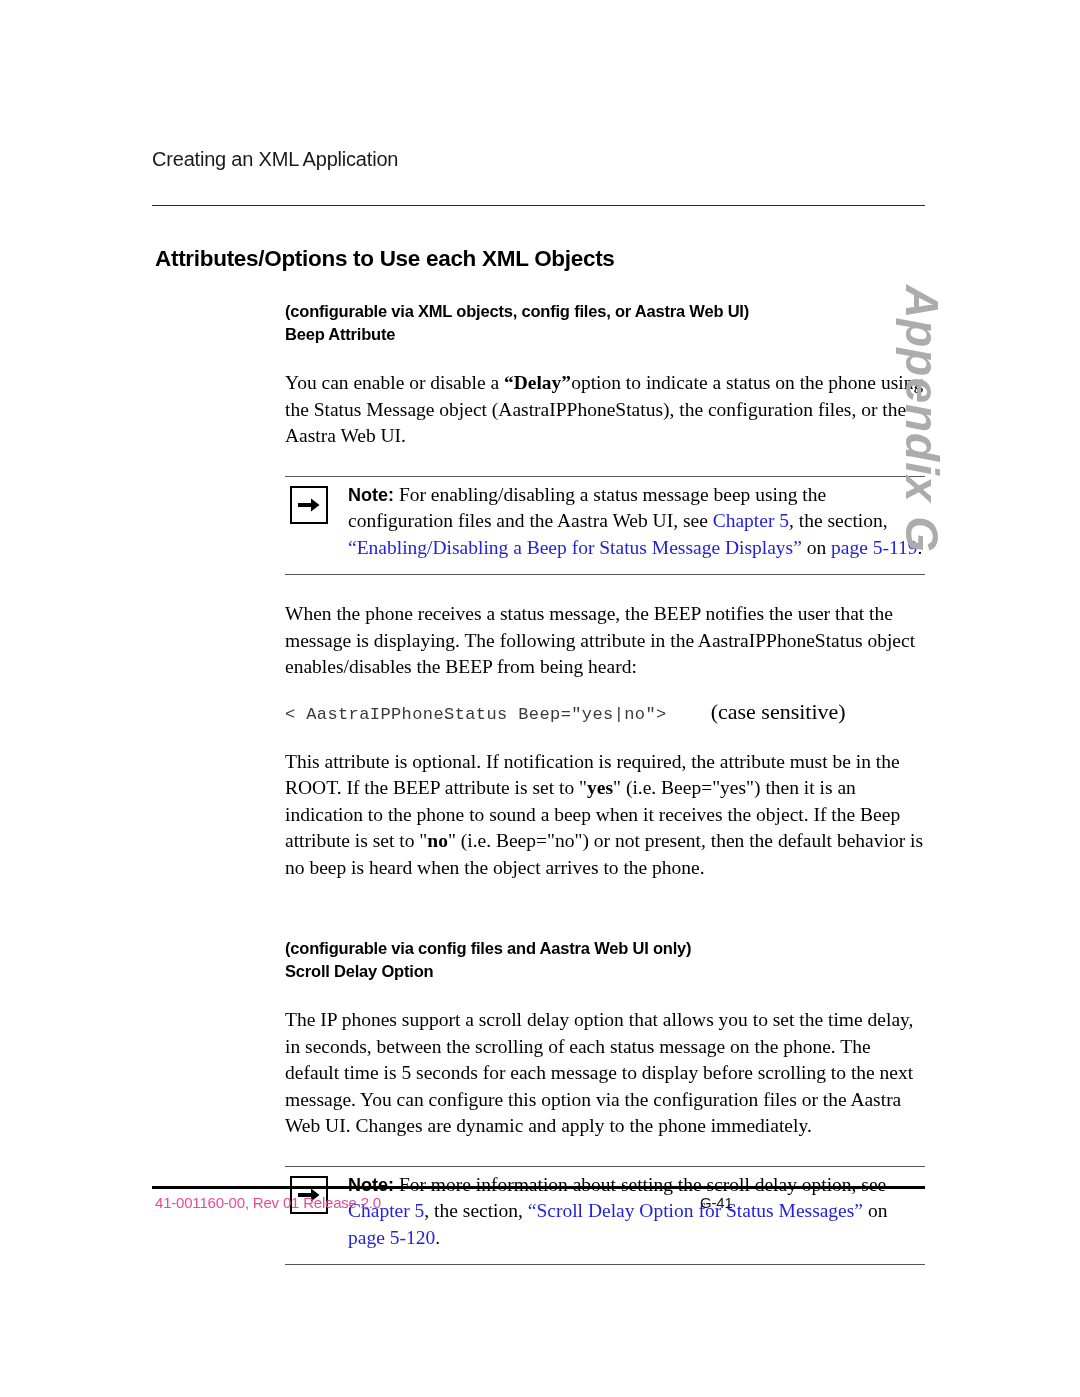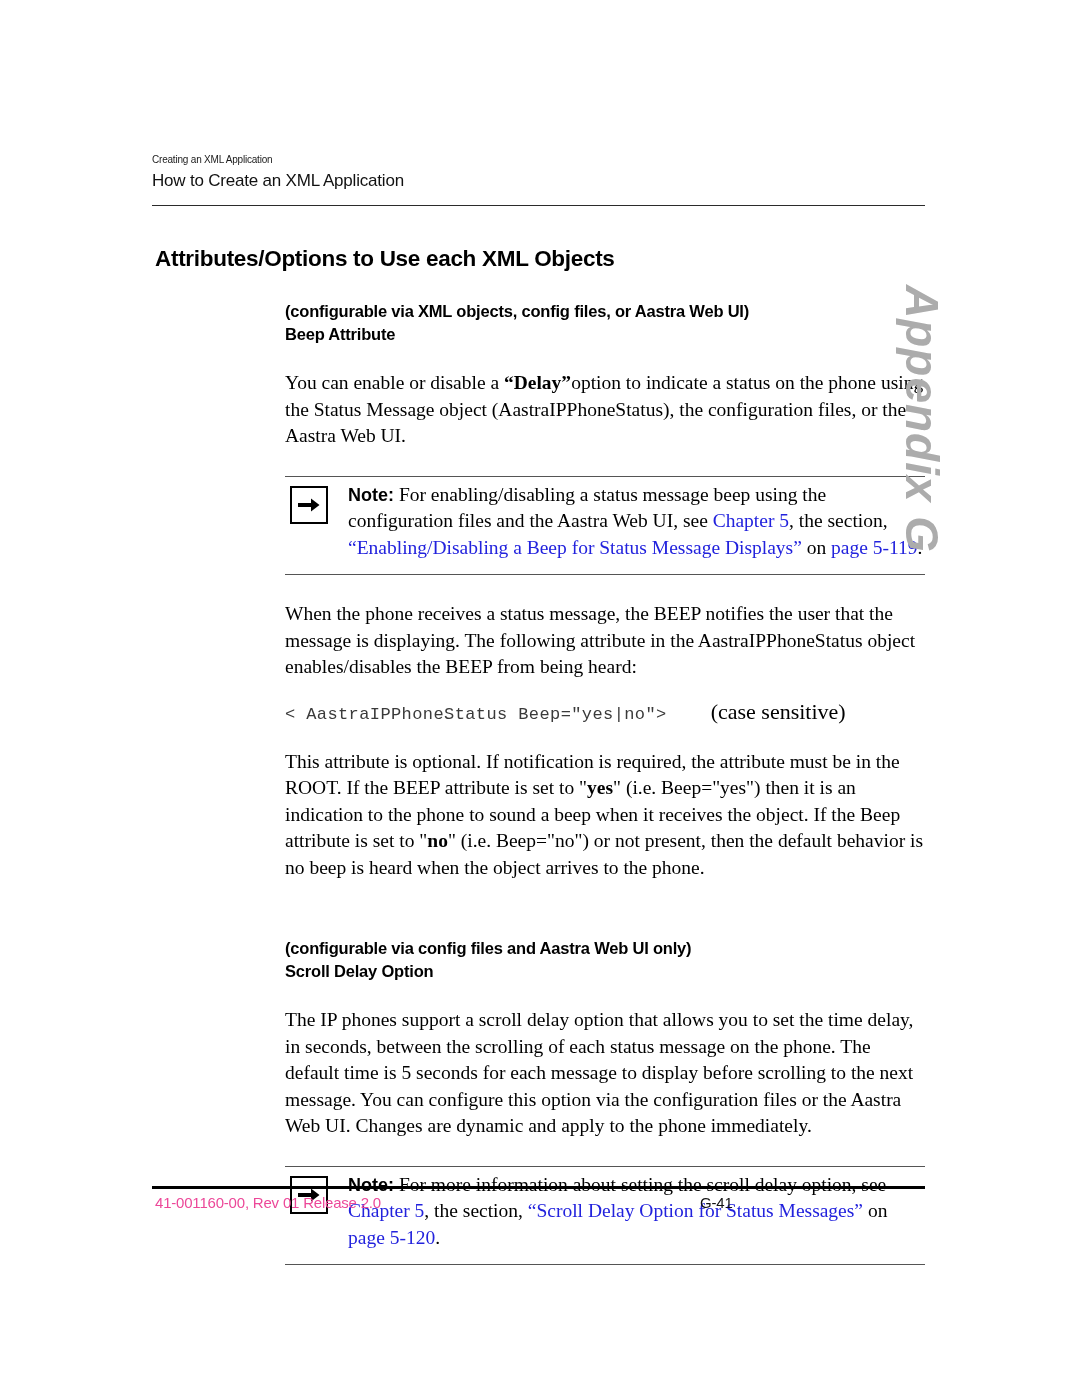--- a/index.html
+++ b/index.html
@@ -25,21 +25,21 @@
 
   
   .header {
     position: absolute;
     left: 152px;
     top: 150px;
     width: 773px;
   }
   .header-line1 {
     font-family: "Liberation Sans", sans-serif;
-    font-size: 10px;
+    font-size: 20px;
     line-height: 19px;
     letter-spacing: -0.2px;
     color: #1a1a1a;
   }
   .header-line2 {
     font-family: "Liberation Sans", sans-serif;
     font-size: 17px;
     line-height: 24px;
     letter-spacing: -0.2px;
     color: #111111;
@@ -203,21 +203,20 @@
     line-height: 1;
   }
 </style>
 </head>
 <body>
 
 <div class="page">
 
   <div class="header">
     <div class="header-line1">Creating an XML Application</div>
-    <div class="header-line2">How to Create an XML Application</div>
   </div>
   <div class="header-rule"></div>
 
   <div class="h1">Attributes/Options to Use each XML Objects</div>
 
   <div class="content">
 
     <div>
       <div class="h2">(configurable via XML objects, config files, or Aastra Web UI)</div>
       <div class="h2">Beep Attribute</div>

